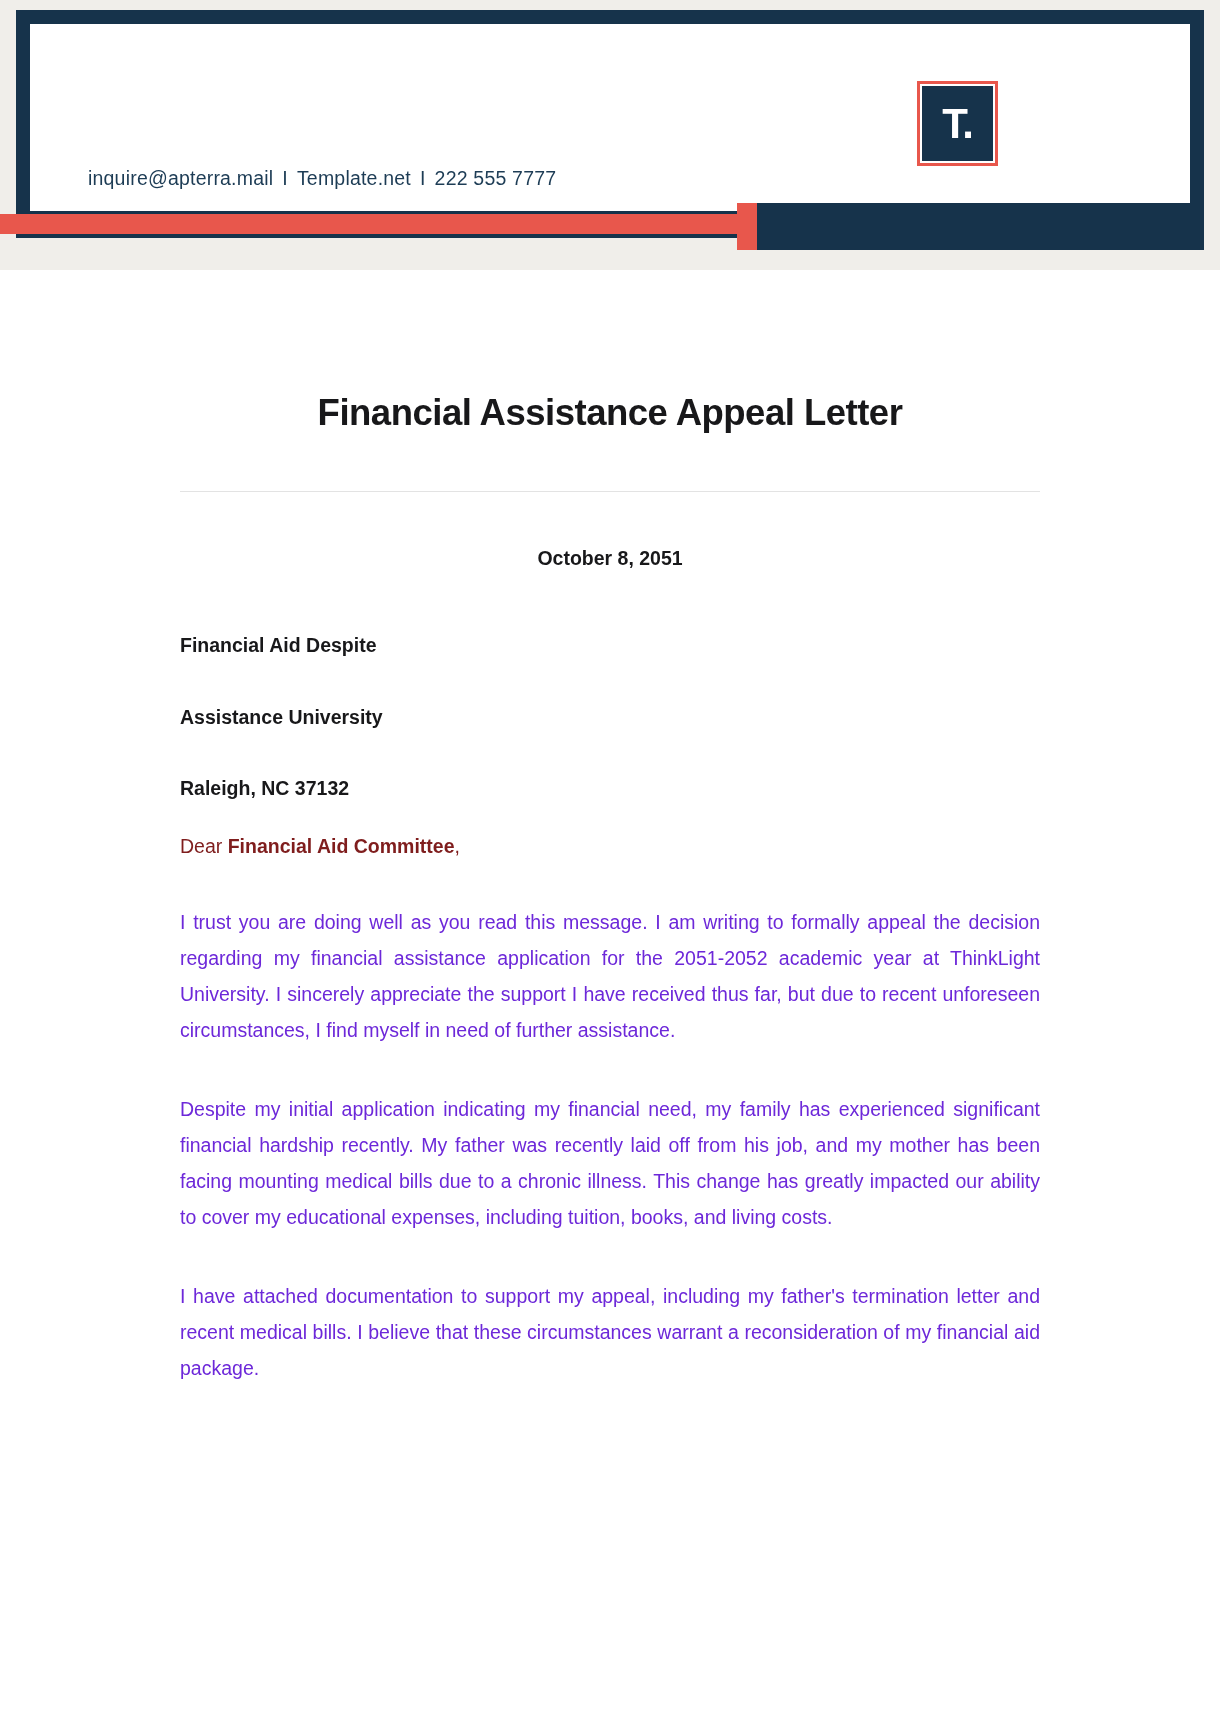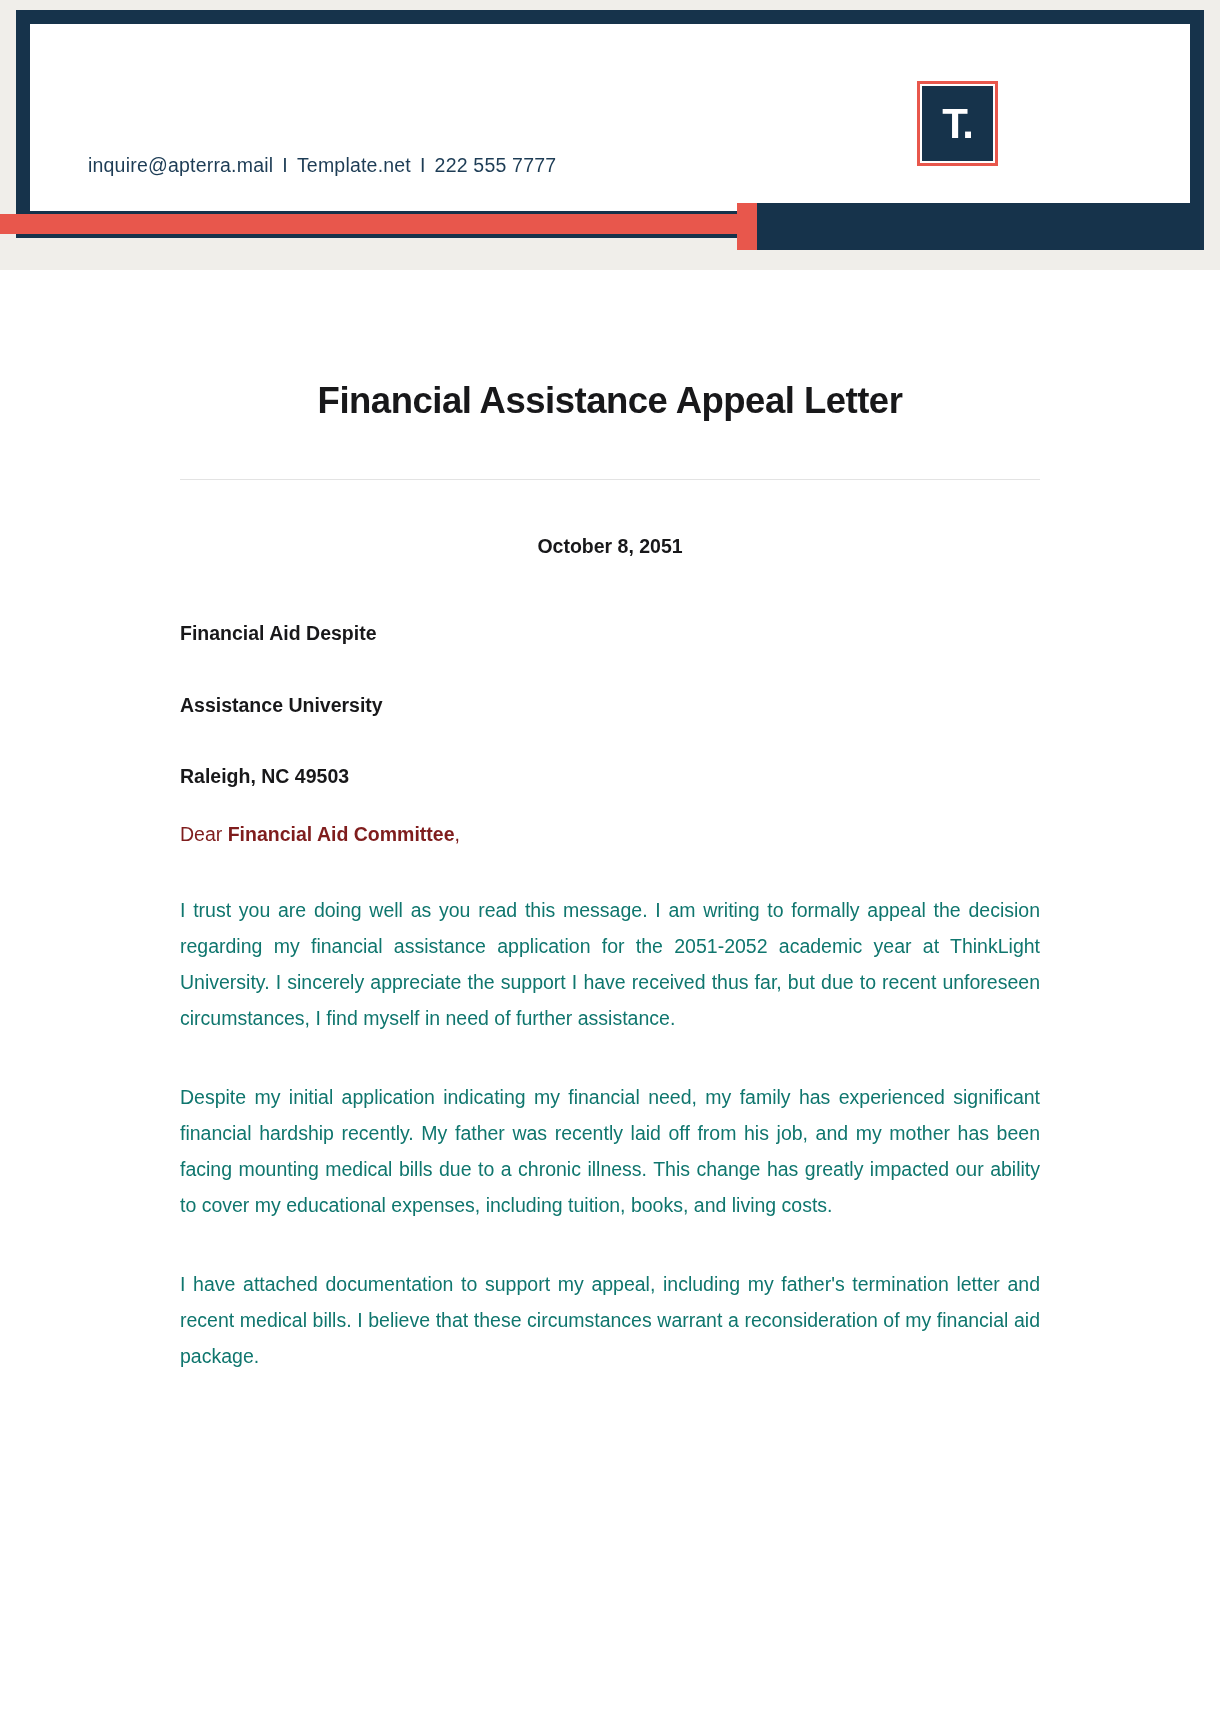--- a/index.html
+++ b/index.html
@@ -90,21 +90,21 @@
     left: 737px;
     top: 203px;
     width: 20px;
     height: 47px;
     background: #e8574c;
   }
 
   .contact-line {
     position: absolute;
     left: 88px;
-    top: 154px;
+    top: 167px;
     font-size: 19.5px;
     letter-spacing: 0.2px;
     color: #1d3c55;
     white-space: nowrap;
     text-align: center;
   }
   .contact-sep {
     display: inline-block;
     padding: 0 9px;
     color: #1d3c55;
@@ -145,21 +145,21 @@
     font-family: "Liberation Sans", sans-serif;
     font-weight: bold;
     font-size: 42px;
     line-height: 1;
     letter-spacing: -1px;
   }
 
   
   .letter {
     position: relative;
-    margin: 0 auto;
+    margin: 12px auto;
     width: 860px;
     padding-top: 109px;
     box-sizing: border-box;
   }
 
   .doc-title {
     margin: 0;
     text-align: center;
     font-size: 36.5px;
     font-weight: bold;
@@ -208,21 +208,21 @@
     font-weight: bold;
   }
 
   .body-copy {
     margin-top: 44px;
   }
   .para {
     margin: 0 0 43px 0;
     font-size: 19.5px;
     line-height: 1.85;
-    color: #0f766e;
+    color: #6d28d9;
     text-align: justify;
     text-justify: inter-word;
   }
   .para:last-child {
     margin-bottom: 0;
   }
 </style>
 </head>
 <body>
 
@@ -259,21 +259,21 @@
   <main class="letter">
 
     <h1 class="doc-title">Financial Assistance Appeal Letter</h1>
 
     <hr class="title-rule">
 
     <section class="meta-block">
       <div class="meta-line meta-date">October 8, 2051</div>
       <div class="meta-line meta-addr">Financial Aid Despite</div>
       <div class="meta-line meta-addr">Assistance University</div>
-      <div class="meta-line meta-addr">Raleigh, NC 49503</div>
+      <div class="meta-line meta-addr">Raleigh, NC 37132</div>
     </section>
 
     <p class="salutation"><span>Dear</span> <span class="recipient">Financial Aid Committee</span><span>,</span></p>
 
     <section class="body-copy">
       <p class="para">I trust you are doing well as you read this message. I am writing to formally appeal the decision regarding my financial assistance application for the 2051-2052 academic year at ThinkLight University. I sincerely appreciate the support I have received thus far, but due to recent unforeseen circumstances, I find myself in need of further assistance.</p>
       <p class="para">Despite my initial application indicating my financial need, my family has experienced significant financial hardship recently. My father was recently laid off from his job, and my mother has been facing mounting medical bills due to a chronic illness. This change has greatly impacted our ability to cover my educational expenses, including tuition, books, and living costs.</p>
       <p class="para">I have attached documentation to support my appeal, including my father's termination letter and recent medical bills. I believe that these circumstances warrant a reconsideration of my financial aid package.</p>
     </section>
 

